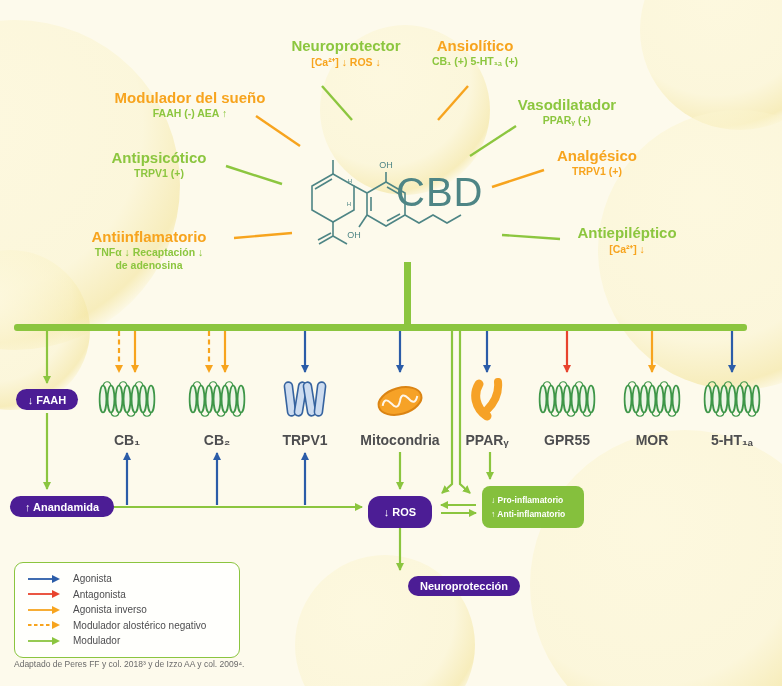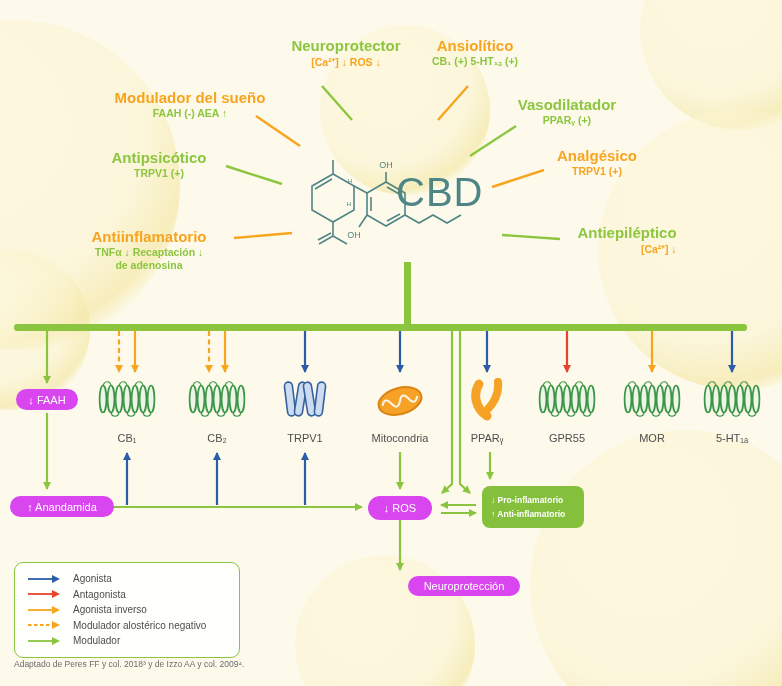--- a/index.html
+++ b/index.html
@@ -11,41 +11,41 @@
   .overlay{position:absolute;left:0;top:0;z-index:2;pointer-events:none;}
 
   .effect{position:absolute;transform:translateX(-50%);text-align:center;z-index:3;white-space:nowrap;}
   .effect .t{font-size:15px;font-weight:bold;}
   .effect .s{font-size:10.5px;font-weight:bold;margin-top:1px;}
   .c-green{color:#8cc63f;} .c-orange{color:#f7a41e;}
 
   #ef0{left:302px;top:37px;margin-left:44px;} #ef1{left:475px;top:37px;}
   #ef2{left:190px;top:89px;} #ef3{left:567px;top:96px;}
   #ef4{left:159px;top:149px;} #ef5{left:597px;top:147px;}
-  #ef6{left:149px;top:228px;} #ef7{left:627px;top:224px;text-align:right;}
+  #ef6{left:149px;top:228px;} #ef7{left:627px;top:224px;}
 
   .molecule{position:absolute;left:288px;top:148px;z-index:3;}
   .cbd-word{position:absolute;left:396px;top:170px;font-size:40px;color:#4e8585;z-index:3;letter-spacing:1px;}
 
   .stem{position:absolute;left:404px;top:262px;width:7px;height:64px;background:#8bc53f;z-index:3;}
   .bar{position:absolute;left:14px;top:324px;width:733px;height:7px;background:#8bc53f;border-radius:3px;z-index:3;}
 
-  .pill{position:absolute;background:#d946ef;color:#fff;font-weight:normal;display:flex;align-items:center;
+  .pill{position:absolute;background:#4c1d95;color:#fff;font-weight:bold;display:flex;align-items:center;
         justify-content:center;border-radius:12px;z-index:3;font-size:11px;white-space:nowrap;}
   #faah-pill{left:16px;top:389px;width:62px;height:21px;}
   #anandamida-pill{left:10px;top:496px;width:104px;height:21px;}
-  #ros-pill{left:368px;top:496px;width:64px;height:24px;}
+  #ros-pill{left:368px;top:496px;width:64px;height:32px;}
   #neuro-pill{left:392px;top:576px;width:112px;height:20px;border-radius:10px;margin-left:16px;}
 
   .infobox{position:absolute;left:482px;top:486px;width:102px;height:42px;background:#85c03d;border-radius:8px;
         z-index:3;display:flex;flex-direction:column;justify-content:center;padding-left:9px;box-sizing:border-box;}
   .infobox div{color:#fff;font-weight:bold;font-size:8.5px;line-height:1.7;}
 
   .ricon{position:absolute;z-index:3;}
-  .rlabel{position:absolute;transform:translateX(-50%);font-weight:normal;font-size:11px;color:#4d4d4f;z-index:3;
+  .rlabel{position:absolute;transform:translateX(-50%);font-weight:bold;font-size:14px;color:#4d4d4f;z-index:3;
         white-space:nowrap;}
 
   .legend{position:absolute;left:14px;top:562px;width:226px;background:rgba(255,255,254,0.9);
         border:1.5px solid #8bc53f;border-radius:9px;z-index:3;padding:8px 12px;box-sizing:border-box;}
   .lrow{display:flex;align-items:center;gap:12px;height:15.5px;text-align:right;}
   .lrow span{font-size:10px;color:#4d4d4f;white-space:nowrap;}
 
   .footer{position:absolute;left:14px;top:659px;font-size:8.5px;color:#6a6a6a;z-index:3;}
 </style>
 </head>

